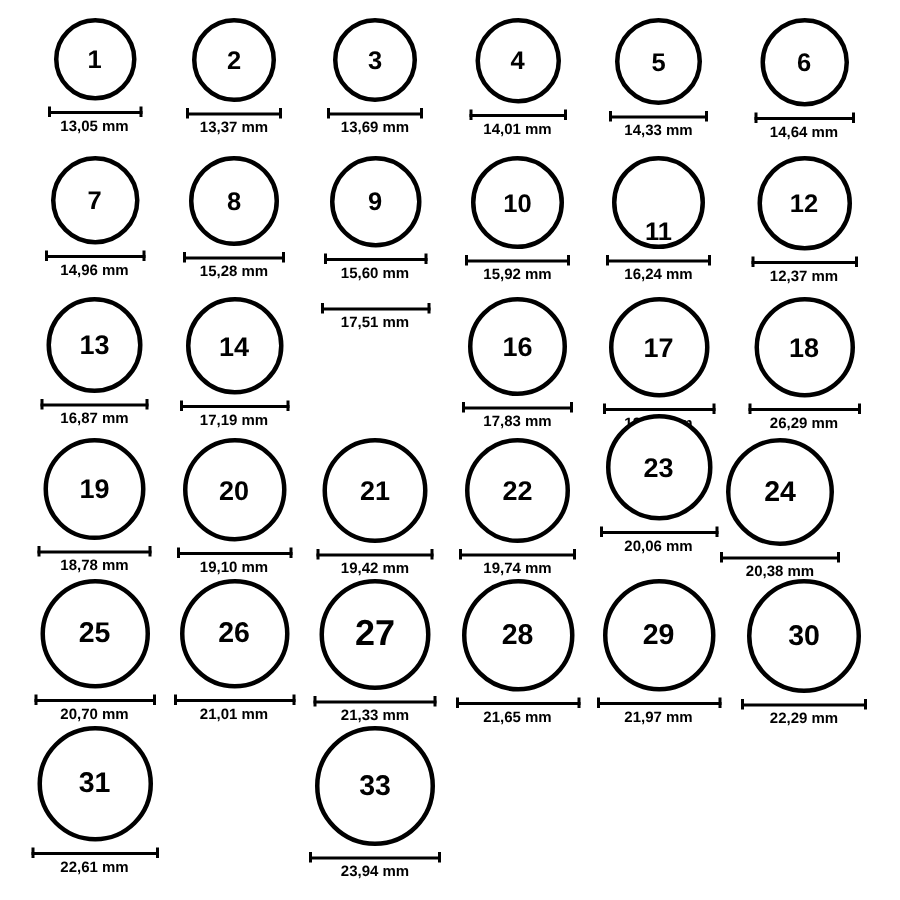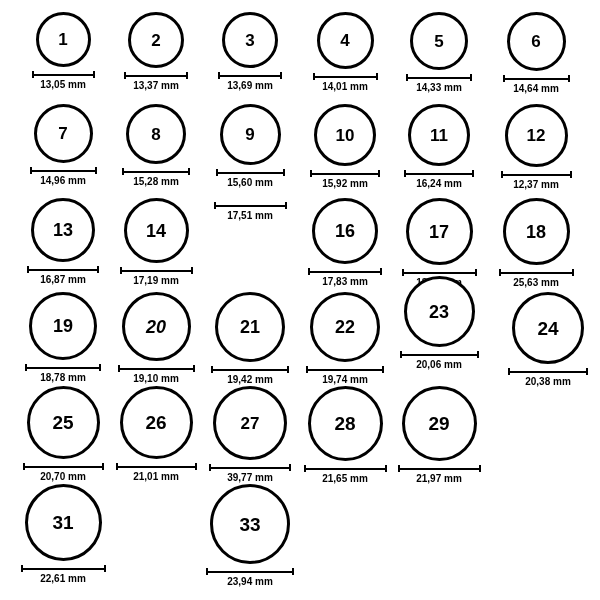--- a/index.html
+++ b/index.html
@@ -206,21 +206,21 @@
       <div class="measure">
         <div class="caliper" style="width: 70px;">
           <div class="bar"></div>
           <div class="tick-left"></div>
           <div class="tick-right"></div>
         </div>
         <div class="measure-label">15,92 mm</div>
       </div>
     </div>
     <div class="ring-cell" style="left: 404px; top: 104px; width: 70px;">
-      <div class="ring-circle" style="width: 62px; height: 62px;">
+      <div class="ring-circle" style="width: 62px; height: 62px; align-items: flex-end;">
         <span class="ring-number" style="font-size: 17px;">11</span>
       </div>
       <div class="measure">
         <div class="caliper" style="width: 70px;">
           <div class="bar"></div>
           <div class="tick-left"></div>
           <div class="tick-right"></div>
         </div>
         <div class="measure-label">16,24 mm</div>
       </div>
@@ -303,39 +303,39 @@
     <div class="ring-cell" style="left: 498.5px; top: 198px; width: 75px;">
       <div class="ring-circle" style="width: 67px; height: 67px;">
         <span class="ring-number" style="font-size: 18px;">18</span>
       </div>
       <div class="measure">
         <div class="caliper" style="width: 75px;">
           <div class="bar"></div>
           <div class="tick-left"></div>
           <div class="tick-right"></div>
         </div>
-        <div class="measure-label">25,63 mm</div>
+        <div class="measure-label">26,29 mm</div>
       </div>
     </div>
     <div class="ring-cell" style="left: 25px; top: 292px; width: 76px;">
       <div class="ring-circle" style="width: 68px; height: 68px;">
         <span class="ring-number" style="font-size: 18px; text-align: center;">19</span>
       </div>
       <div class="measure">
         <div class="caliper" style="width: 76px;">
           <div class="bar"></div>
           <div class="tick-left"></div>
           <div class="tick-right"></div>
         </div>
         <div class="measure-label">18,78 mm</div>
       </div>
     </div>
     <div class="ring-cell" style="left: 117.5px; top: 292px; width: 77px;">
       <div class="ring-circle" style="width: 69px; height: 69px;">
-        <span class="ring-number" style="font-size: 18px; font-style: italic;">20</span>
+        <span class="ring-number" style="font-size: 18px;">20</span>
       </div>
       <div class="measure">
         <div class="caliper" style="width: 77px;">
           <div class="bar"></div>
           <div class="tick-left"></div>
           <div class="tick-right"></div>
         </div>
         <div class="measure-label">19,10 mm</div>
       </div>
     </div>
@@ -371,21 +371,21 @@
       </div>
       <div class="measure">
         <div class="caliper" style="width: 79px;">
           <div class="bar"></div>
           <div class="tick-left"></div>
           <div class="tick-right"></div>
         </div>
         <div class="measure-label">20,06 mm</div>
       </div>
     </div>
-    <div class="ring-cell" style="left: 508px; top: 292px; width: 80px;">
+    <div class="ring-cell" style="left: 480px; top: 292px; width: 80px;">
       <div class="ring-circle" style="width: 72px; height: 72px;">
         <span class="ring-number" style="font-size: 19px;">24</span>
       </div>
       <div class="measure">
         <div class="caliper" style="width: 80px;">
           <div class="bar"></div>
           <div class="tick-left"></div>
           <div class="tick-right"></div>
         </div>
         <div class="measure-label">20,38 mm</div>
@@ -412,29 +412,29 @@
         <div class="caliper" style="width: 81px;">
           <div class="bar"></div>
           <div class="tick-left"></div>
           <div class="tick-right"></div>
         </div>
         <div class="measure-label">21,01 mm</div>
       </div>
     </div>
     <div class="ring-cell" style="left: 209px; top: 386px; width: 82px;">
       <div class="ring-circle" style="width: 74px; height: 74px;">
-        <span class="ring-number" style="font-size: 17px;">27</span>
+        <span class="ring-number" style="font-size: 24px;">27</span>
       </div>
       <div class="measure">
         <div class="caliper" style="width: 82px;">
           <div class="bar"></div>
           <div class="tick-left"></div>
           <div class="tick-right"></div>
         </div>
-        <div class="measure-label">39,77 mm</div>
+        <div class="measure-label">21,33 mm</div>
       </div>
     </div>
     <div class="ring-cell" style="left: 303.5px; top: 386px; width: 83px;">
       <div class="ring-circle" style="width: 75px; height: 75px;">
         <span class="ring-number" style="font-size: 19px;">28</span>
       </div>
       <div class="measure">
         <div class="caliper" style="width: 83px;">
           <div class="bar"></div>
           <div class="tick-left"></div>
@@ -449,20 +449,33 @@
       </div>
       <div class="measure">
         <div class="caliper" style="width: 83px;">
           <div class="bar"></div>
           <div class="tick-left"></div>
           <div class="tick-right"></div>
         </div>
         <div class="measure-label">21,97 mm</div>
       </div>
     </div>
+    <div class="ring-cell" style="left: 494px; top: 386px; width: 84px;">
+      <div class="ring-circle" style="width: 76px; height: 76px;">
+        <span class="ring-number" style="font-size: 19px;">30</span>
+      </div>
+      <div class="measure">
+        <div class="caliper" style="width: 84px;">
+          <div class="bar"></div>
+          <div class="tick-left"></div>
+          <div class="tick-right"></div>
+        </div>
+        <div class="measure-label">22,29 mm</div>
+      </div>
+    </div>
     <div class="ring-cell" style="left: 20.5px; top: 484px; width: 85px;">
       <div class="ring-circle" style="width: 77px; height: 77px;">
         <span class="ring-number" style="font-size: 19px;">31</span>
       </div>
       <div class="measure">
         <div class="caliper" style="width: 85px;">
           <div class="bar"></div>
           <div class="tick-left"></div>
           <div class="tick-right"></div>
         </div>

